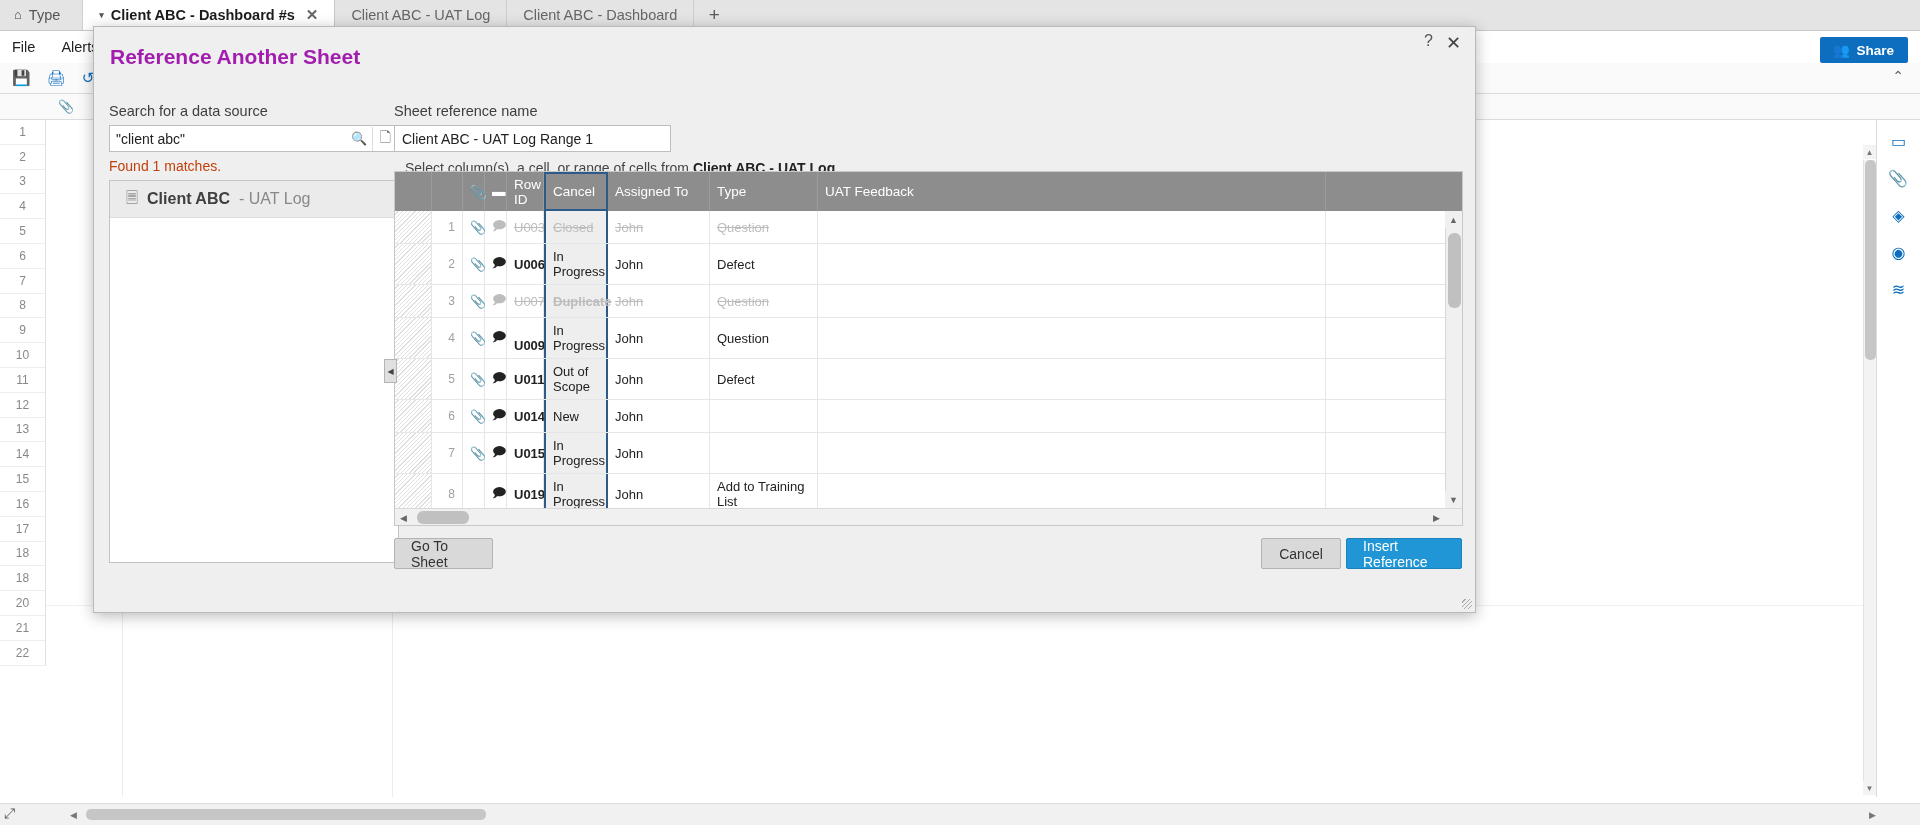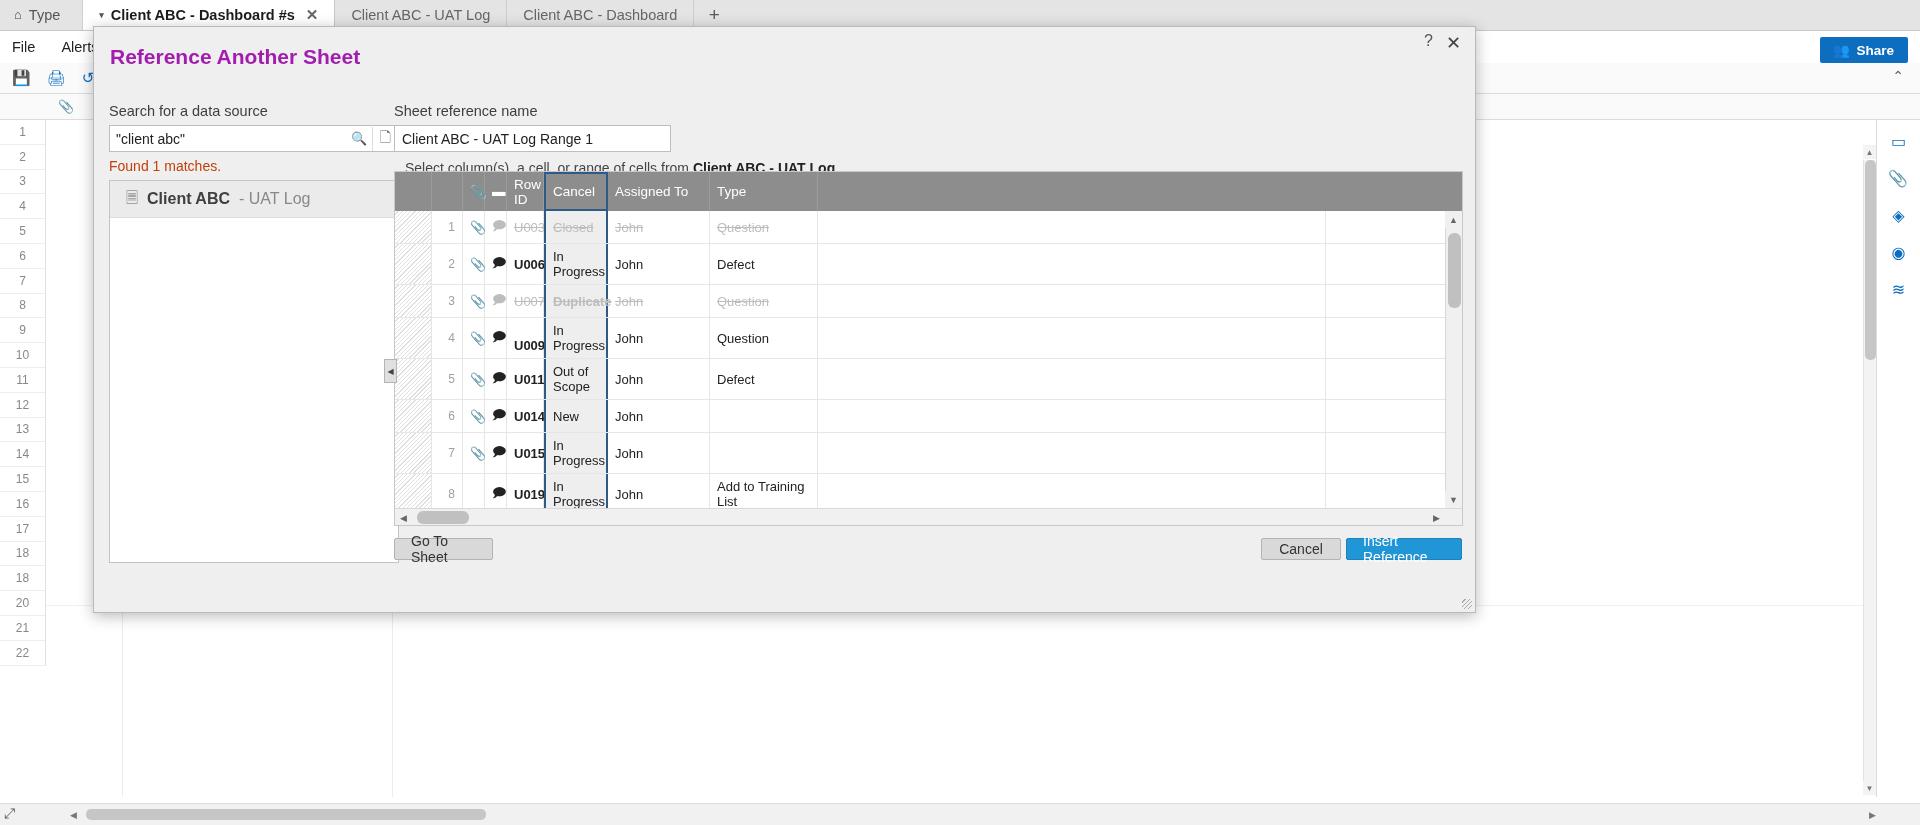--- a/index.html
+++ b/index.html
@@ -186,21 +186,21 @@
   .pv-harrow { position: absolute; top: 0; width: 17px; height: 17px; display:flex;align-items:center;justify-content:center;font-size:9px;color:#666; }
 
   .collapse-tab {
     position: absolute; left: 290px; top: 332px; width: 13px; height: 24px;
     background: #e0e0e0; border: 1px solid #b5b5b5;
     display: flex; align-items: center; justify-content: center; font-size: 8px; color: #444;
   }
 
   
   .btn {
-    height: 22px; display: inline-flex; align-items: center; justify-content: center;
+    height: 31px; display: inline-flex; align-items: center; justify-content: center;
     font-size: 14px; border-radius: 2px; padding: 0 16px;
   }
   .btn-grey { background: #d9d9d9; border: 1px solid #b3b3b3; color: #333; }
   .btn-blue { background: #2196d6; border: 1px solid #1b82bb; color: #fff; }
   .goto { position: absolute; left: 300px; top: 511px; width: 99px; }
   .cancel { position: absolute; left: 1167px; top: 511px; width: 80px; }
   .insert { position: absolute; left: 1252px; top: 511px; width: 116px; }
   .resize-grip { position: absolute; right: 3px; bottom: 3px; width: 10px; height: 10px;
     background: repeating-linear-gradient(135deg,transparent,transparent 2px,#aaa 2px,#aaa 3px); }
 </style>
@@ -338,20 +338,21 @@
   <div class="pv">
     <div class="pv-head" id="pv-head">
         <div class="hc" style="width: 37px; flex: 0 0 37px;"></div>
         <div class="hc" style="width: 31px; flex: 0 0 31px;"></div>
         <div class="hc" style="width: 22px; flex: 0 0 22px;">📎</div>
         <div class="hc" style="width: 22px; flex: 0 0 22px;">▬</div>
         <div class="hc" style="width: 37px; flex: 0 0 37px;">Row ID</div>
         <div class="hc sel" style="width: 64px; flex: 0 0 64px;">Cancel</div>
         <div class="hc" style="width: 102px; flex: 0 0 102px;">Assigned To</div>
         <div class="hc" style="width: 108px; flex: 0 0 108px;">Type</div>
+        <div class="hc" style="width: 508px; flex: 0 0 508px;">UAT Feedback</div>
       </div>
     <div class="pv-body" id="pv-body">
         <div class="pv-row dim">
           <div class="c hatch" style="width: 37px; flex: 0 0 37px;">
             <span></span>
           </div>
           <div class="c num" style="width: 31px; flex: 0 0 31px;">
             <span>1</span>
           </div>
           <div class="c " style="width: 22px; flex: 0 0 22px;">

